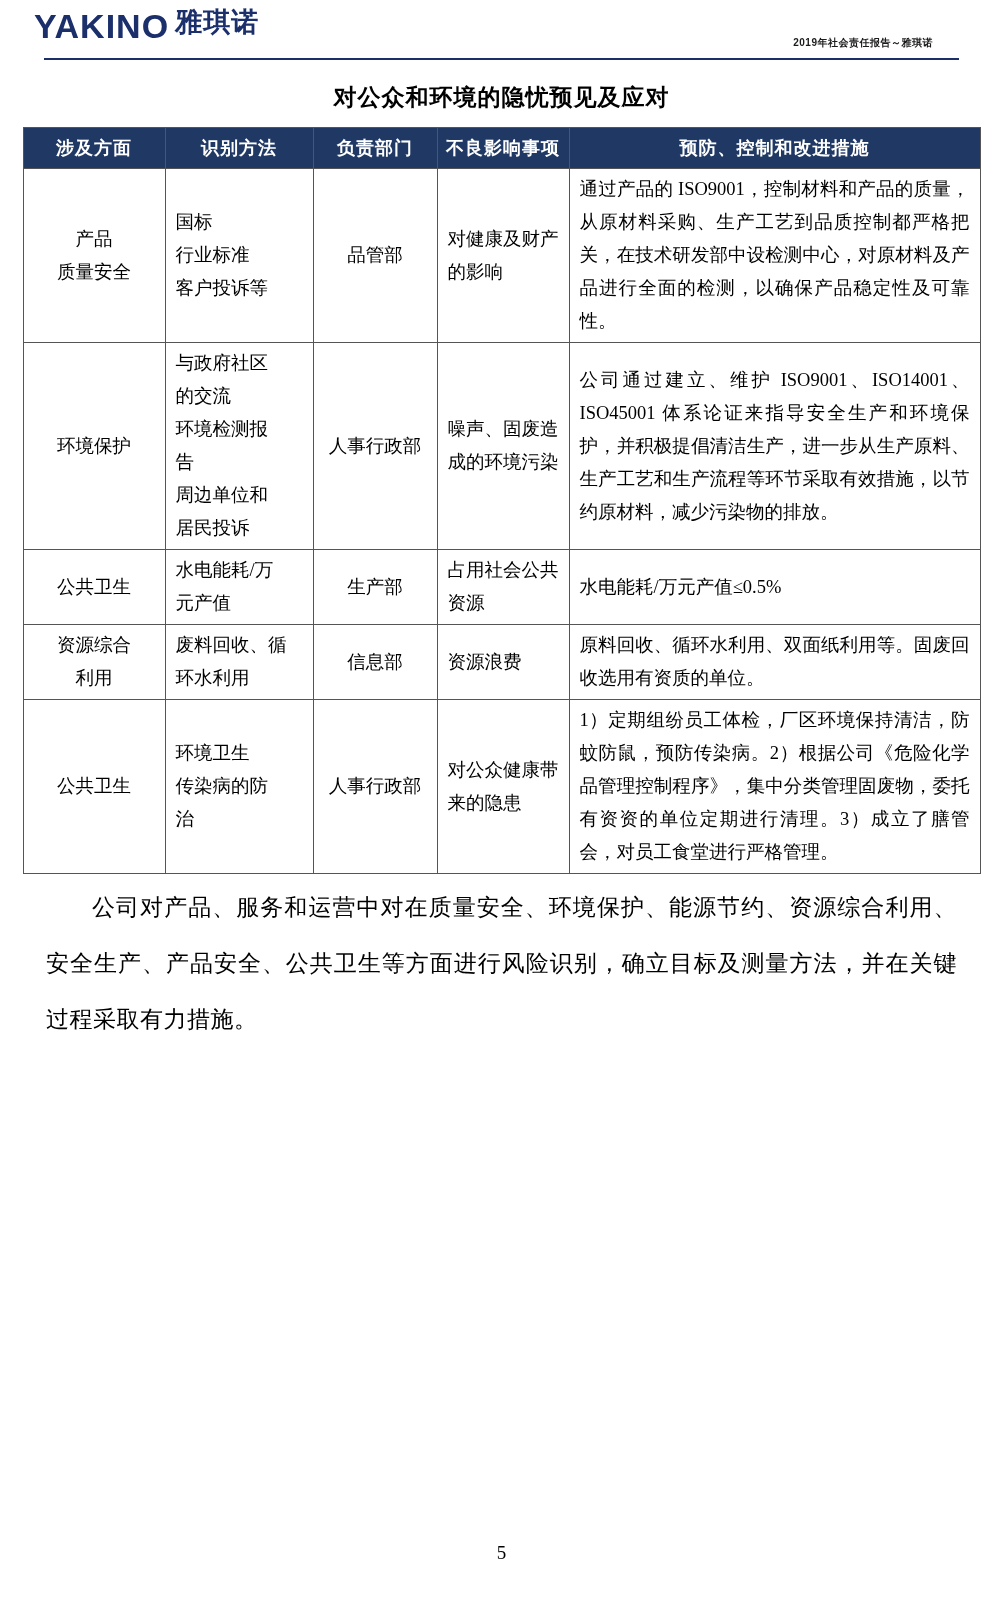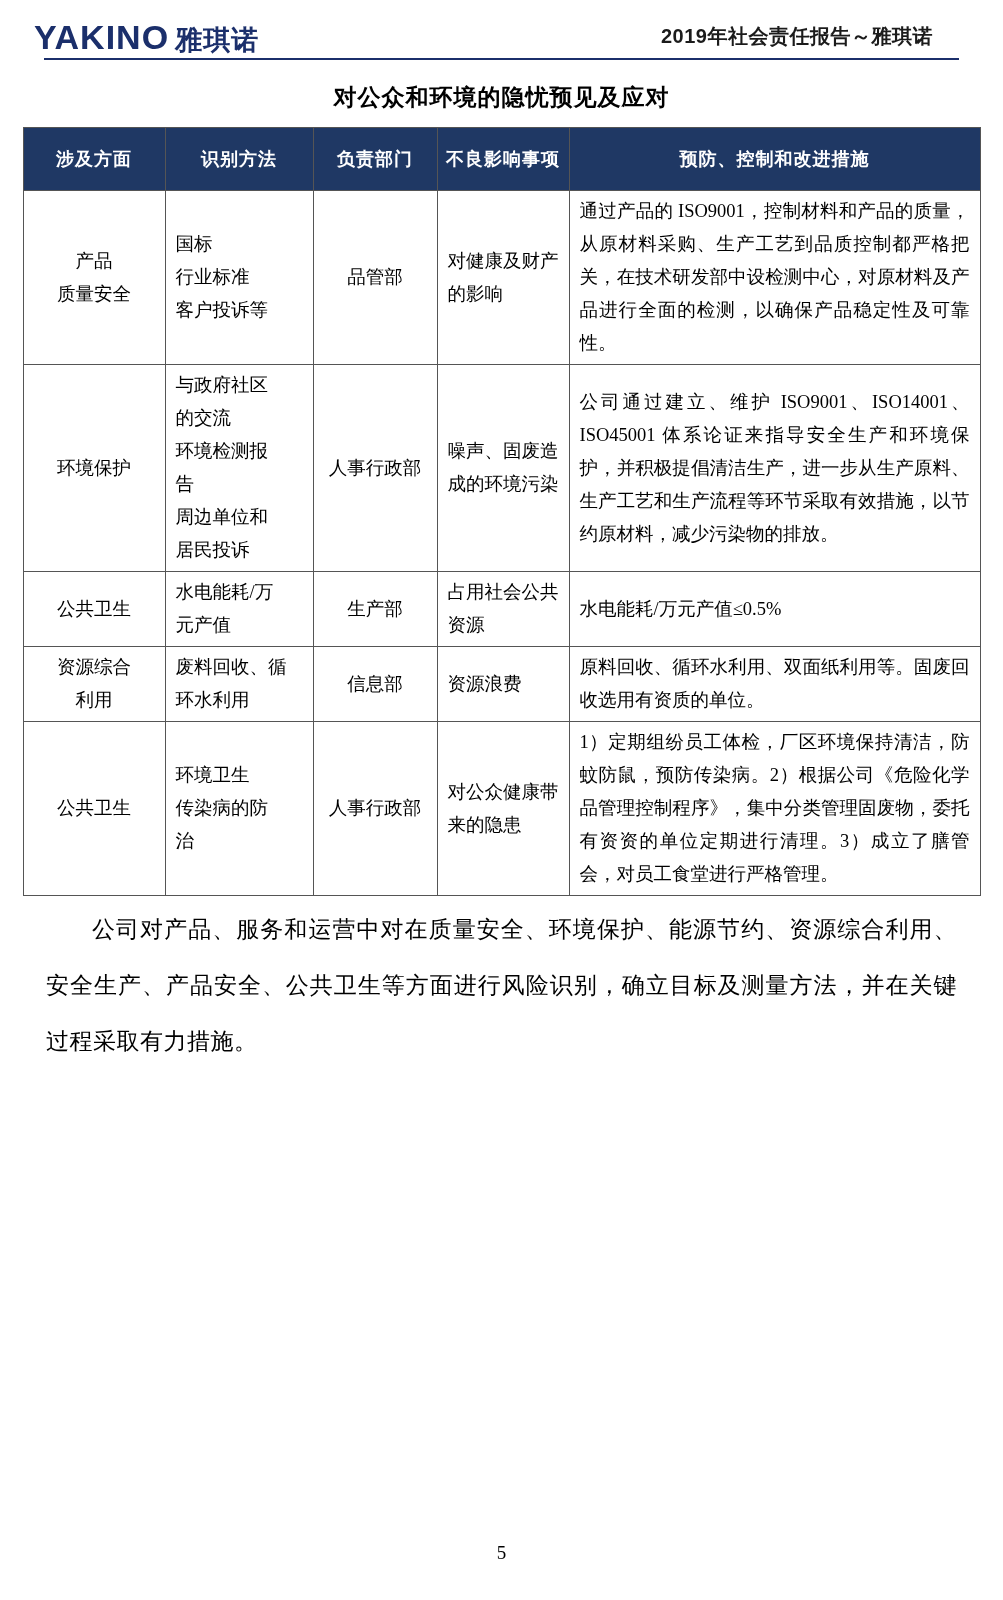--- a/index.html
+++ b/index.html
@@ -27,45 +27,45 @@
   .header {
     position: relative;
     height: 56px;
     display: flex;
     align-items: flex-end;
     justify-content: space-between;
     padding-bottom: 4px;
   }
   .logo {
     display: flex;
-    align-items: flex-end;
+    align-items: flex-start;
     gap: 6px;
     margin-left: 12px;
-    margin-bottom: 2px;
+    margin-bottom: 13px;
   }
   .logo-mark {
     font-family: "Liberation Sans", sans-serif;
     font-size: 34px;
     font-weight: bold;
     letter-spacing: 1px;
     color: #1b2f6b;
     line-height: 1;
     position: relative;
   }
   .logo-cn {
     font-family: "Liberation Sans", sans-serif;
     font-size: 27px;
     font-weight: bold;
     color: #1b2f6b;
     letter-spacing: 1px;
     line-height: 1;
   }
   .header-right {
     font-family: "Liberation Sans", sans-serif;
-    font-size: 20px;
+    font-size: 10px;
     font-weight: bold;
     color: #1b1b1b;
     margin-right: 48px;
     margin-bottom: 6px;
     letter-spacing: 0.5px;
     margin-left: 44px;
   }
   .header-rule {
     position: absolute;
     left: 22px;
@@ -110,21 +110,21 @@
     font-size: 18.5px;
     line-height: 33px;
   }
   table.risk thead th {
     background: #1f3864;
     color: #ffffff;
     font-family: "Liberation Sans", sans-serif;
     font-weight: bold;
     font-size: 18px;
     text-align: center;
-    padding: 20px 4px;
+    padding: 9px 4px;
     line-height: 22px;
     letter-spacing: 1px;
   }
   td.c-aspect { text-align: center; }
   td.c-method { text-align: left; }
   td.c-dept { text-align: center; }
   td.c-impact { text-align: left; }
   td.c-measure { text-align: justify; }
   .cell-lines div { white-space: nowrap; }
 

